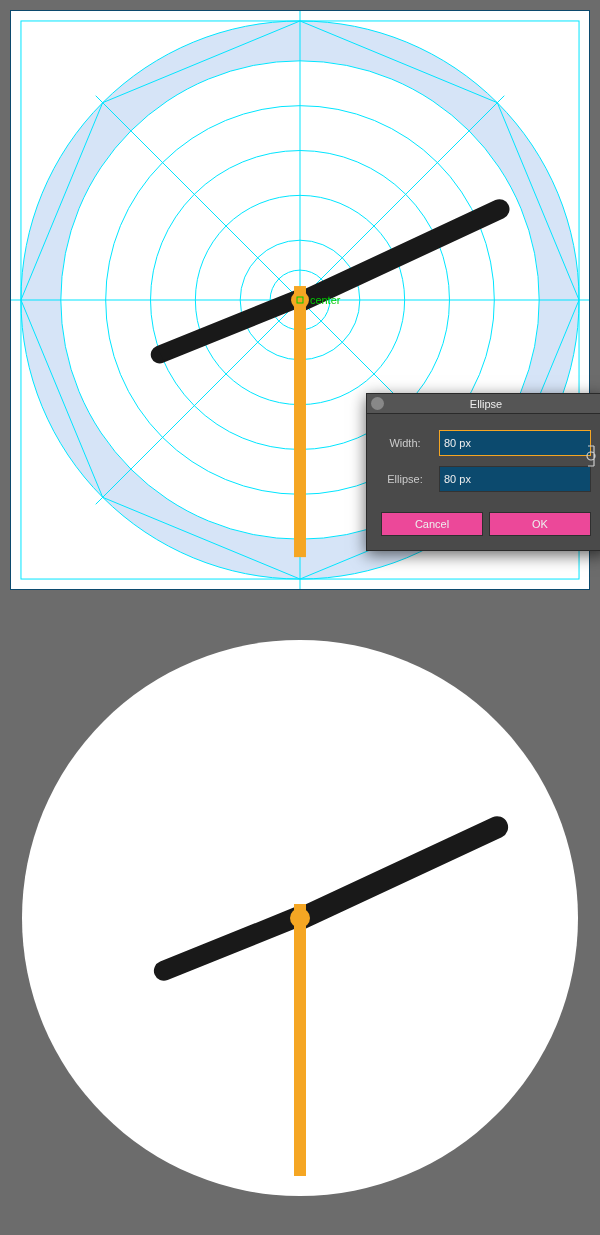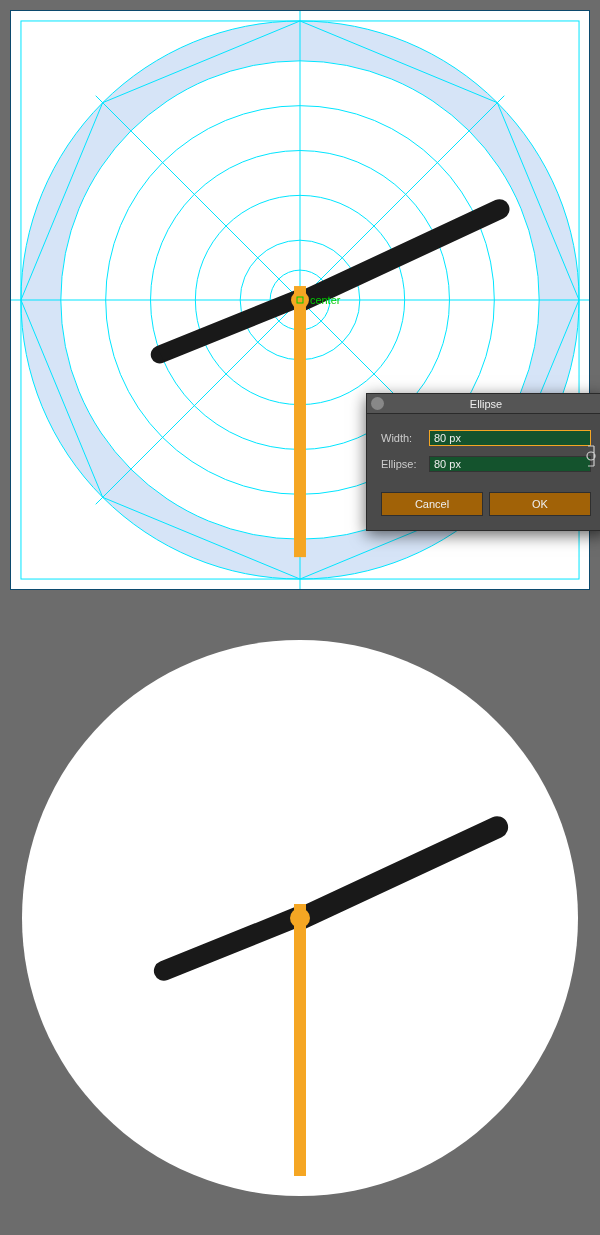--- a/index.html
+++ b/index.html
@@ -46,29 +46,29 @@
     position: absolute;
     left: 4px;
     top: 3px;
     width: 13px;
     height: 13px;
     border-radius: 50%;
     background: #888;
   }
   .dialog-body { padding: 16px 14px 10px 14px; position: relative; }
   .row { display: flex; align-items: center; margin-bottom: 10px; }
-  .row label { width: 48px; text-align: left; margin-right: 0; color: #ccc; }
+  .row label { width: 48px; text-align: center; margin-right: 10px; color: #ccc; }
   .row input {
     flex: 1;
-    background: #14532d;
+    background: #0c4a6e;
     border: 1px solid #333;
     color: #eee;
     padding: 2px 4px;
     font-size: 11px;
-    height: 16px;
+    height: 26px;
   }
   .row input.active { border: 1px solid #f5a623; }
   .constrain {
     position: absolute;
     right: 6px;
     top: 28px;
     width: 16px;
     height: 28px;
     color: #ccc;
     font-size: 12px;
@@ -76,21 +76,21 @@
     align-items:center;
     justify-content:center;
   }
   .buttons {
     display: flex;
     gap: 6px;
     padding: 0 14px 14px 14px;
   }
   .btn {
     flex: 1;
-    background: #a16207;
+    background: #ec4899;
     border: 1px solid #2f2f2f;
     color: #eee;
     text-align: center;
     padding: 5px 8px;
     font-size: 11px;
     cursor: pointer;
   }
 
   
   .bottom-clock {

